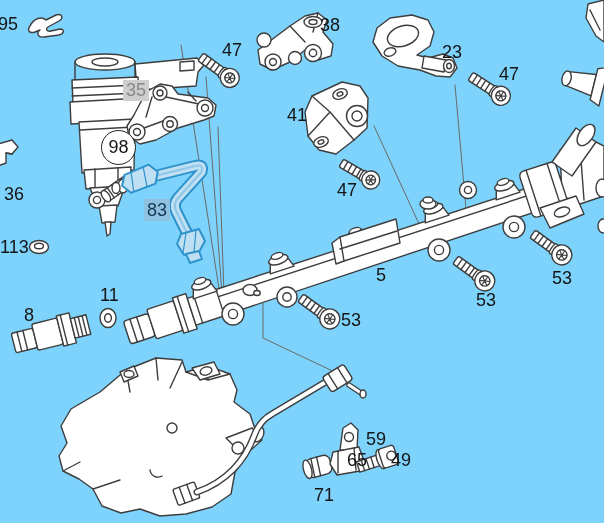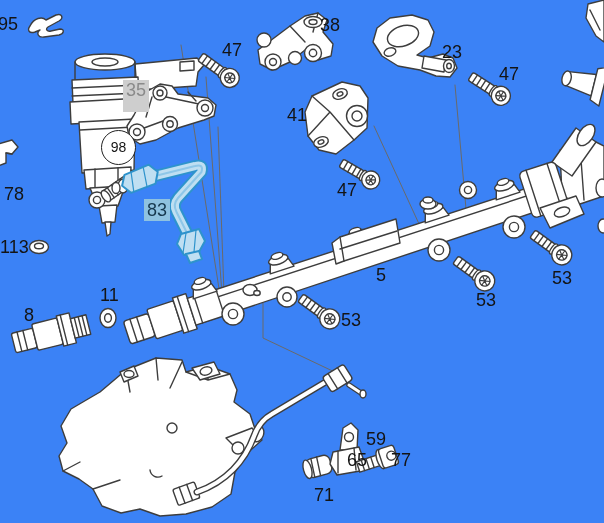--- a/index.html
+++ b/index.html
@@ -1,23 +1,23 @@
 <!DOCTYPE html>
 <html><head>
 <meta charset="utf-8">
 <style>
   html,body{margin:0;padding:0;background:#fff;}
-  #stage{position:relative;width:604px;height:523px;background:#3b82f6;overflow:hidden;
+  #stage{position:relative;width:604px;height:523px;background:#7dd3fc;overflow:hidden;
          font-family:"Liberation Sans",sans-serif;}
   #art{position:absolute;left:0;top:0;}
   .lbl{position:absolute;font-size:18px;color:#141414;white-space:nowrap;line-height:1.1;
        user-select:none;}
   .lbl-circle{width:33px;height:33px;border:1.5px solid #222;border-radius:50%;
-       text-align:center;line-height:33px;font-size:14px;background:#fff;}
-  .lbl-gray{background:#cecece;color:#8a8a8a;padding:0 3px;height:32px;line-height:21px;
+       text-align:center;line-height:33px;font-size:18px;background:#fff;}
+  .lbl-gray{background:#cecece;color:#8a8a8a;padding:0 3px;height:21px;line-height:21px;
        text-align:center;}
   .lbl-blue{background:#8fc2e0;color:#16384e;padding:0 3px;height:22px;line-height:22px;
        text-align:center;}
 </style>
 </head>
 <body>
 
 <div id="stage">
 
 <svg id="art" width="604" height="523" viewBox="0 0 604 523">
@@ -338,35 +338,35 @@
       <path d="M133,170 L131,189 M146,168 L145,188" stroke="#2e93cc" stroke-width="1.2"></path>
     </g>
     <path d="M181,234 L199,229 L205,241 L199,252 L184,255 L177,244 Z" fill="#bfdff2" stroke="#2e93cc" stroke-width="2"></path>
     <path d="M186,233 L183,253 M196,230 L194,252" stroke="#2e93cc" stroke-width="1.2"></path>
     <path d="M186,254 L199,251 L202,259 L190,263 Z" fill="#bfdff2" stroke="#2e93cc" stroke-width="2"></path>
   </g>
  </g>
 </svg>
 
 <div class="lbl" style="left:-2px;top:15px;">95</div>
-<div class="lbl" style="left:4px;top:185px;">78</div>
+<div class="lbl" style="left:4px;top:185px;">36</div>
 <div class="lbl" style="left:0px;top:238px;">113</div>
 <div class="lbl lbl-circle" style="left:101px;top:130px;">98</div>
 <div class="lbl lbl-gray" style="left:123px;top:80px;">35</div>
 <div class="lbl" style="left:222px;top:41px;">47</div>
 <div class="lbl" style="left:320px;top:16px;text-align:right;">38</div>
 <div class="lbl" style="left:287px;top:106px;">41</div>
 <div class="lbl" style="left:442px;top:43px;">23</div>
 <div class="lbl" style="left:499px;top:65px;">47</div>
 <div class="lbl" style="left:337px;top:181px;">47</div>
 <div class="lbl lbl-blue" style="left:144px;top:199px;">83</div>
 <div class="lbl" style="left:376px;top:266px;">5</div>
 <div class="lbl" style="left:341px;top:311px;">53</div>
 <div class="lbl" style="left:476px;top:291px;">53</div>
 <div class="lbl" style="left:552px;top:269px;">53</div>
 <div class="lbl" style="left:24px;top:306px;">8</div>
 <div class="lbl" style="left:100px;top:286px;">11</div>
 <div class="lbl" style="left:366px;top:394px;margin-top:36px;">59</div>
 <div class="lbl" style="left:314px;top:464px;margin-top:22px;">71</div>
 <div class="lbl" style="left:347px;top:451px;">65</div>
-<div class="lbl" style="left:391px;top:451px;">77</div>
+<div class="lbl" style="left:391px;top:451px;">49</div>
 
 </div>
 
 </body></html>

